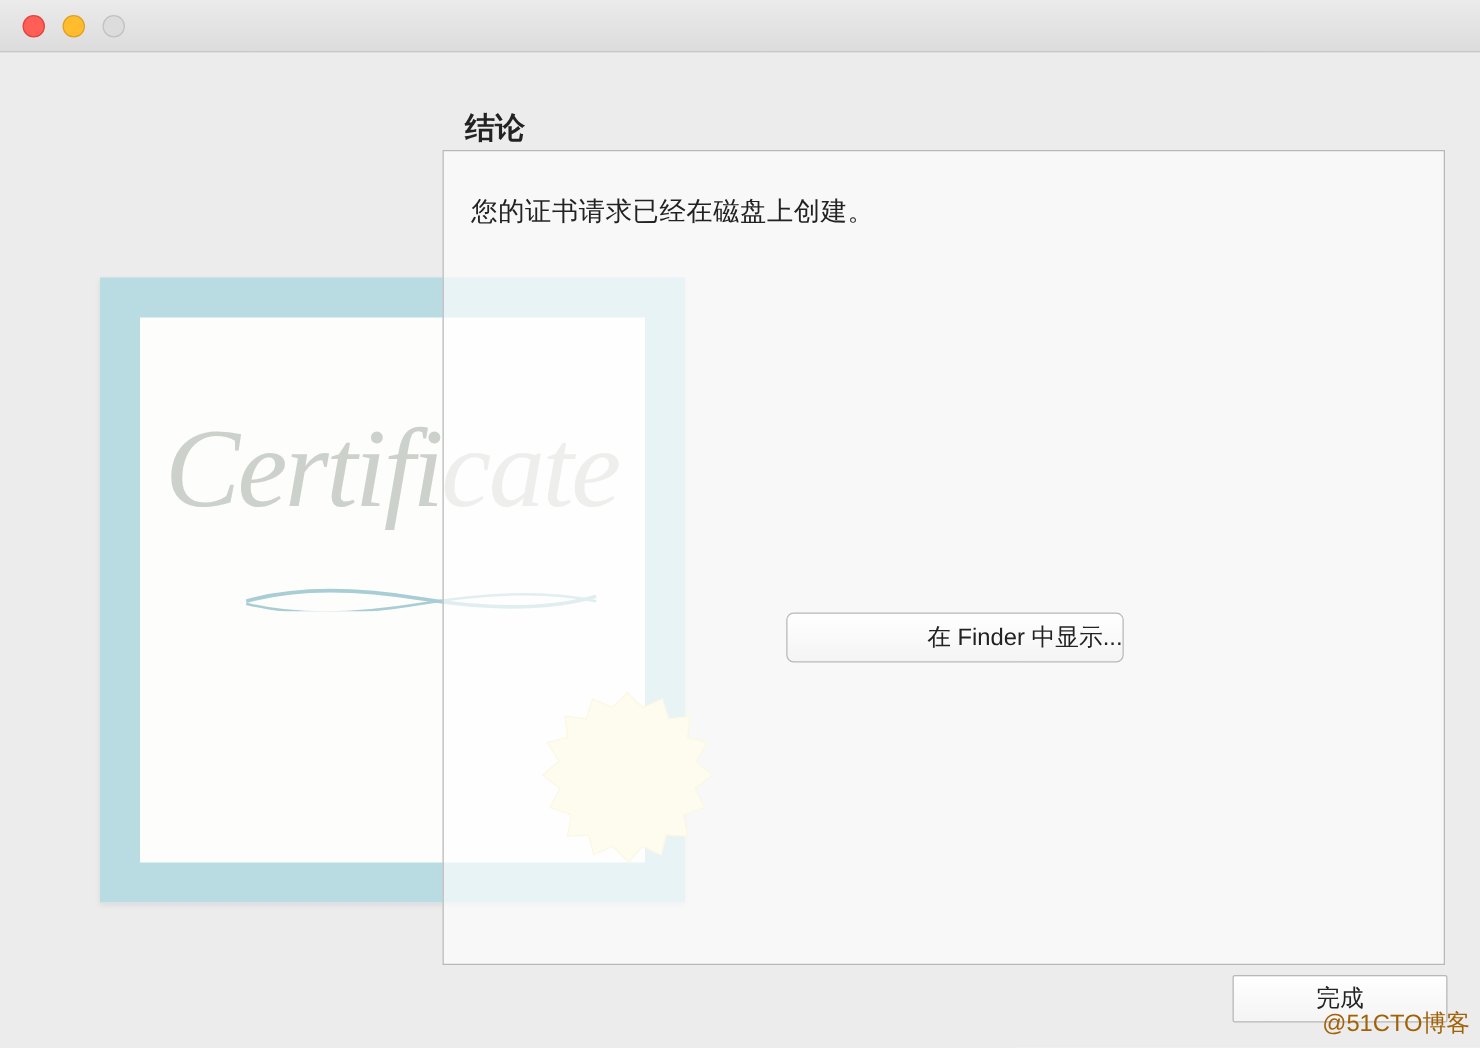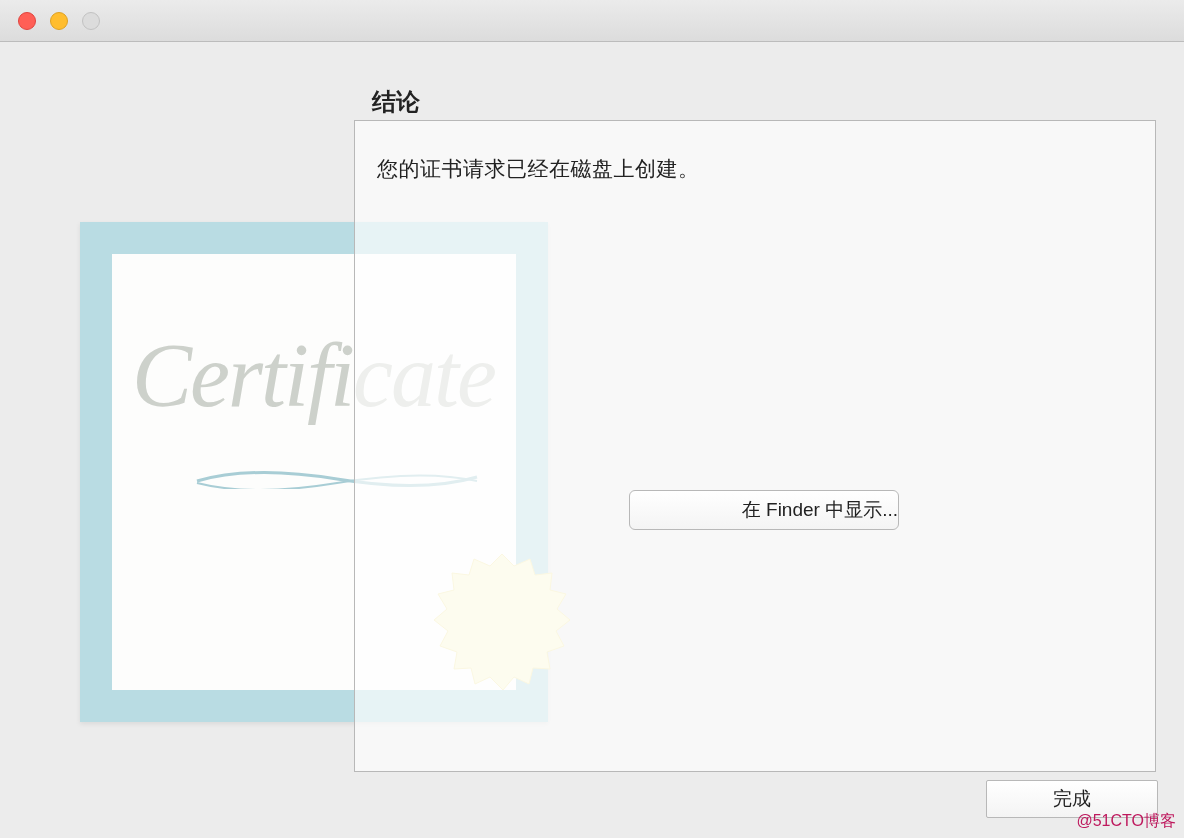--- a/index.html
+++ b/index.html
@@ -150,22 +150,22 @@
       color: #222;
       cursor: pointer;
       display: flex;
       align-items: center;
       justify-content: center;
     }
     .watermark {
       position: absolute;
       right: 8px;
       bottom: 6px;
-      font-size: 16px;
-      color: #be185d;
+      font-size: 19px;
+      color: #a16207;
     }
   </style>
 </head>
 <body>
 
 <div class="titlebar">
   <div class="traffic-lights">
     <div class="light red"></div>
     <div class="light yellow"></div>
     <div class="light gray"></div>

